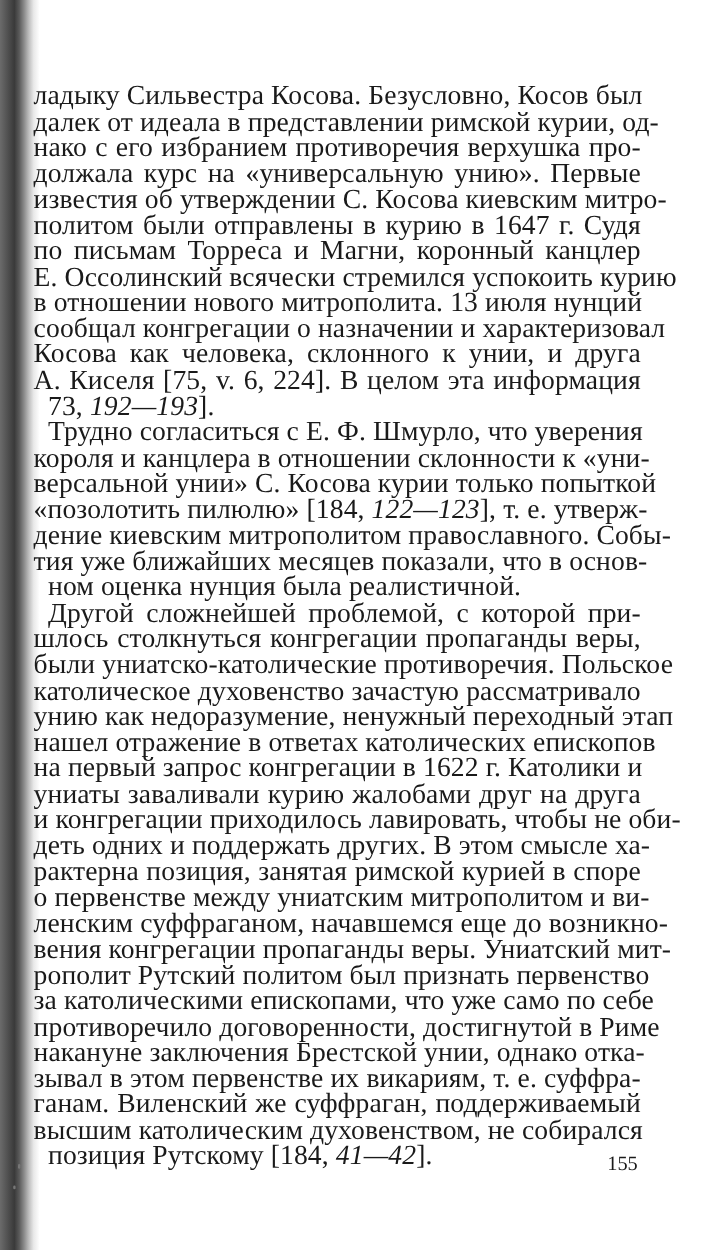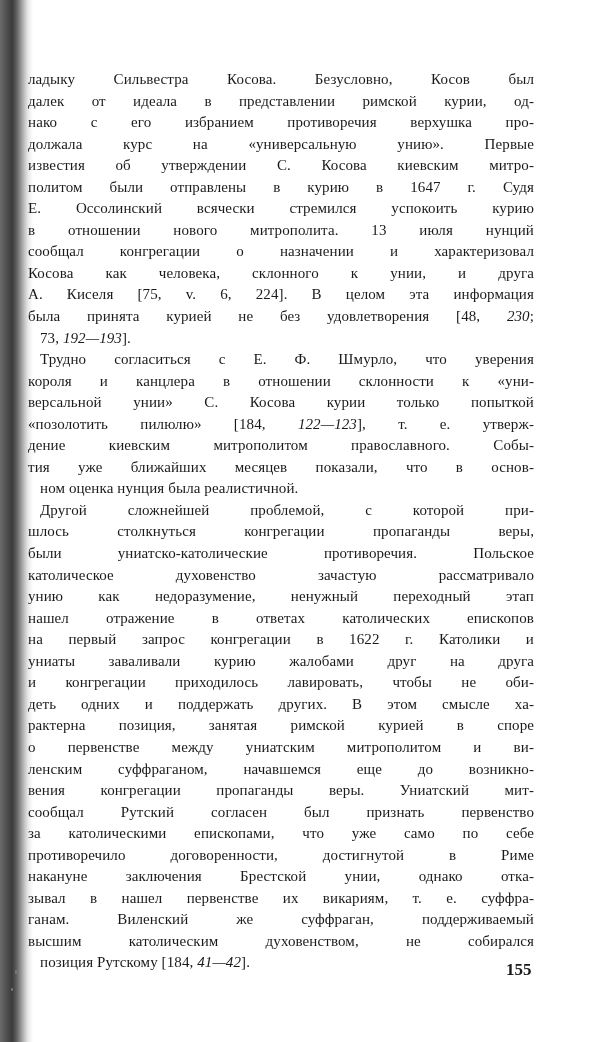--- a/index.html
+++ b/index.html
@@ -23,21 +23,21 @@
       height: 1042px;
       background: linear-gradient(to right,
         #6b6b6b 0px, #4a4a4a 8px, #3a3a3a 12px, #5a5a5a 16px,
         #8a8a8a 20px, #bdbdbd 24px, #e8e8e8 28px, #ffffff 33px);
     }
     .page-text {
       position: absolute;
       left: 28px;
       top: 69px;
       width: 506px;
-      font-size: 15px;
+      font-size: 23px;
       line-height: 21.55px;
       text-align: justify;
       letter-spacing: 0.1px;
     }
     .line {
       display: block;
       white-space: nowrap;
       text-align-last: justify;
       text-align: justify;
       height: 21.55px;
@@ -51,21 +51,21 @@
       padding-left: 12px;
     }
     .line span.it {
       font-style: italic;
     }
     .page-number {
       position: absolute;
       left: 506px;
       top: 960px;
       font-size: 17px;
-      font-weight: bold;
+      font-weight: normal;
       color: #1a1a1a;
     }
     .speck {
       position: absolute;
       width: 2px;
       height: 4px;
       background: #777;
       border-radius: 1px;
     }
   </style>
@@ -76,26 +76,26 @@
 
 <div class="page-text">
 
   <div>
     <span class="line">ладыку Сильвестра Косова. Безусловно, Косов был</span>
     <span class="line">далек от идеала в представлении римской курии, од-</span>
     <span class="line">нако с его избранием противоречия верхушка про-</span>
     <span class="line">должала курс на «универсальную унию». Первые</span>
     <span class="line">известия об утверждении С. Косова киевским митро-</span>
     <span class="line">политом были отправлены в курию в 1647 г. Судя</span>
+    <span class="line">по письмам Торреса и Магни, коронный канцлер</span>
     <span class="line">Е. Оссолинский всячески стремился успокоить курию</span>
     <span class="line">в отношении нового митрополита. 13 июля нунций</span>
     <span class="line">сообщал конгрегации о назначении и характеризовал</span>
     <span class="line">Косова как человека, склонного к унии, и друга</span>
     <span class="line">А. Киселя [75, v. 6, 224]. В целом эта информация</span>
-    <span class="line"><span>была принята курией не без удовлетворения [48, </span><span class="it">230</span><span>;</span></span>
     <span class="line last"><span>73, </span><span class="it">192—193</span><span>].</span></span>
   </div>
 
   <div>
     <span class="line indent">Трудно согласиться с Е. Ф. Шмурло, что уверения</span>
     <span class="line">короля и канцлера в отношении склонности к «уни-</span>
     <span class="line">версальной унии» С. Косова курии только попыткой</span>
     <span class="line"><span>«позолотить пилюлю» [184, </span><span class="it">122—123</span><span>], т. е. утверж-</span></span>
     <span class="line">дение киевским митрополитом православного. Собы-</span>
     <span class="line">тия уже ближайших месяцев показали, что в основ-</span>
@@ -110,25 +110,25 @@
     <span class="line">унию как недоразумение, ненужный переходный этап</span>
     <span class="line">нашел отражение в ответах католических епископов</span>
     <span class="line">на первый запрос конгрегации в 1622 г. Католики и</span>
     <span class="line">униаты заваливали курию жалобами друг на друга</span>
     <span class="line">и конгрегации приходилось лавировать, чтобы не оби-</span>
     <span class="line">деть одних и поддержать других. В этом смысле ха-</span>
     <span class="line">рактерна позиция, занятая римской курией в споре</span>
     <span class="line">о первенстве между униатским митрополитом и ви-</span>
     <span class="line">ленским суффраганом, начавшемся еще до возникно-</span>
     <span class="line">вения конгрегации пропаганды веры. Униатский мит-</span>
-    <span class="line">сообщал Рутский согласен был признать первенство</span>
+    <span class="line">рополит Рутский политом был признать первенство</span>
     <span class="line">за католическими епископами, что уже само по себе</span>
     <span class="line">противоречило договоренности, достигнутой в Риме</span>
     <span class="line">накануне заключения Брестской унии, однако отка-</span>
-    <span class="line">зывал в нашел первенстве их викариям, т. е. суффра-</span>
+    <span class="line">зывал в этом первенстве их викариям, т. е. суффра-</span>
     <span class="line">ганам. Виленский же суффраган, поддерживаемый</span>
     <span class="line">высшим католическим духовенством, не собирался</span>
     <span class="line last"><span>позиция Рутскому [184, </span><span class="it">41—42</span><span>].</span></span>
   </div>
 </div>
 
 <div class="page-number">155</div>
 
 <div class="speck" style="left:15px; top:970px;"></div>
 <div class="speck" style="left:11px; top:988px; height:3px;"></div>

